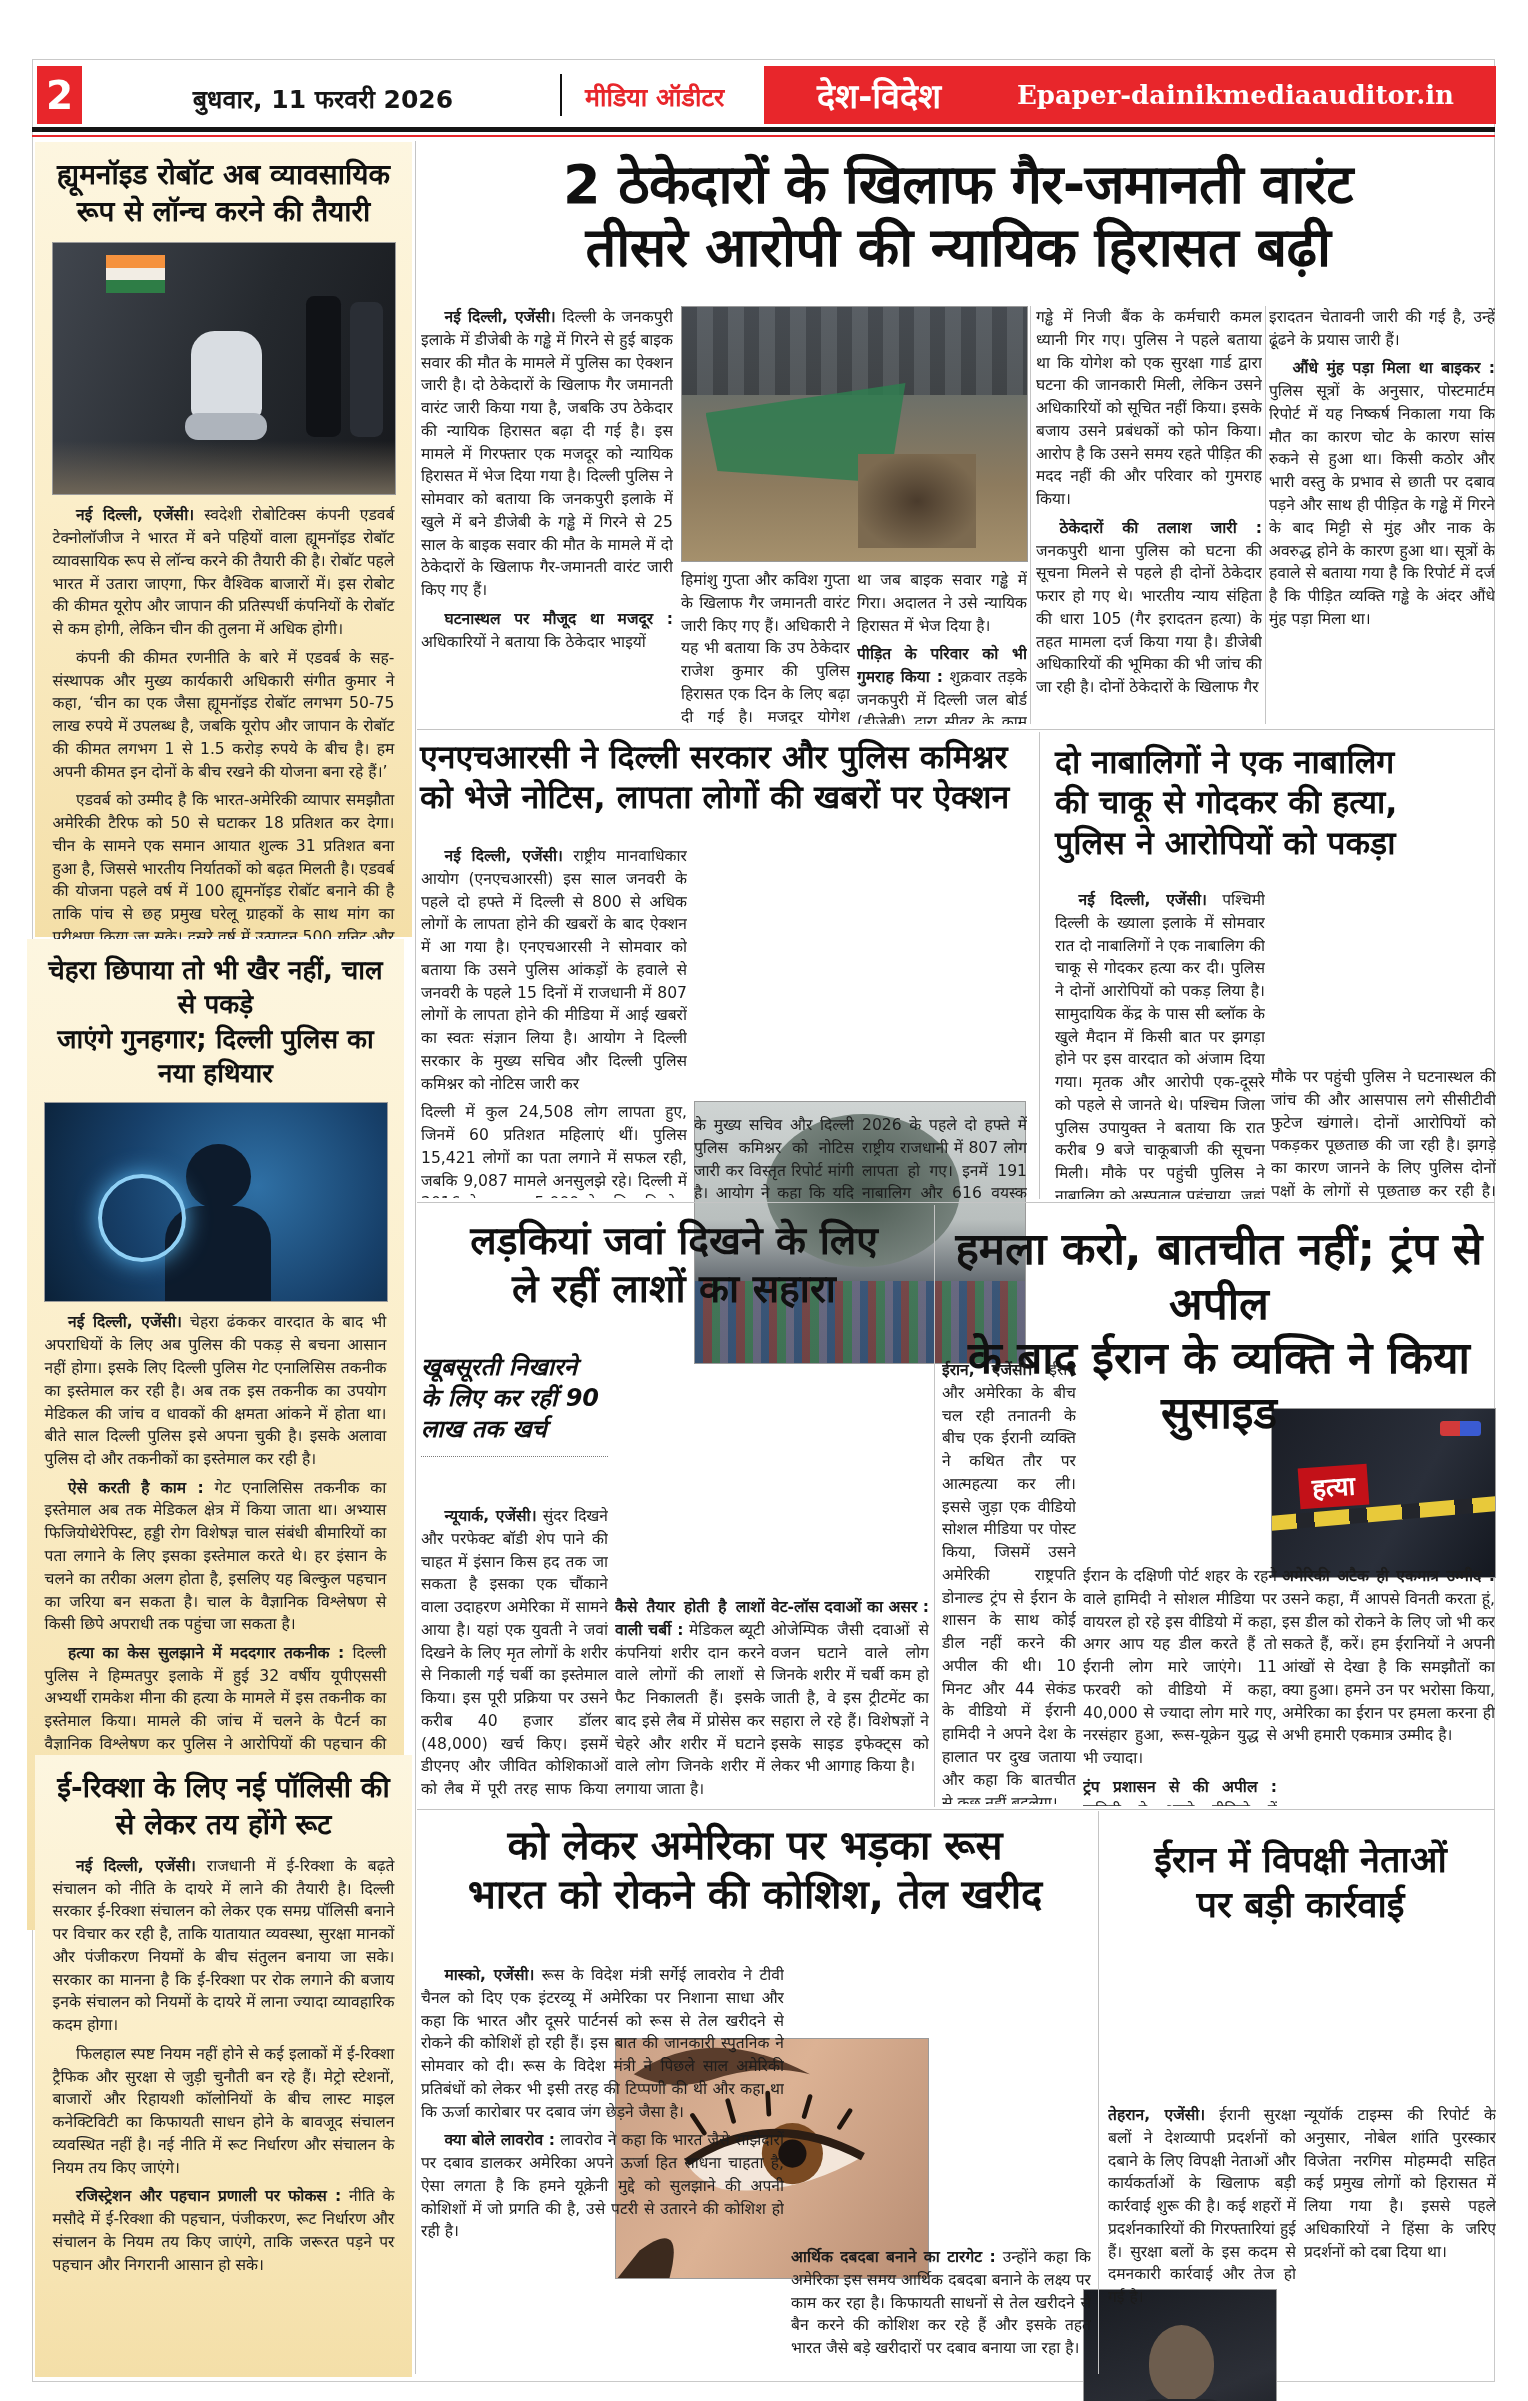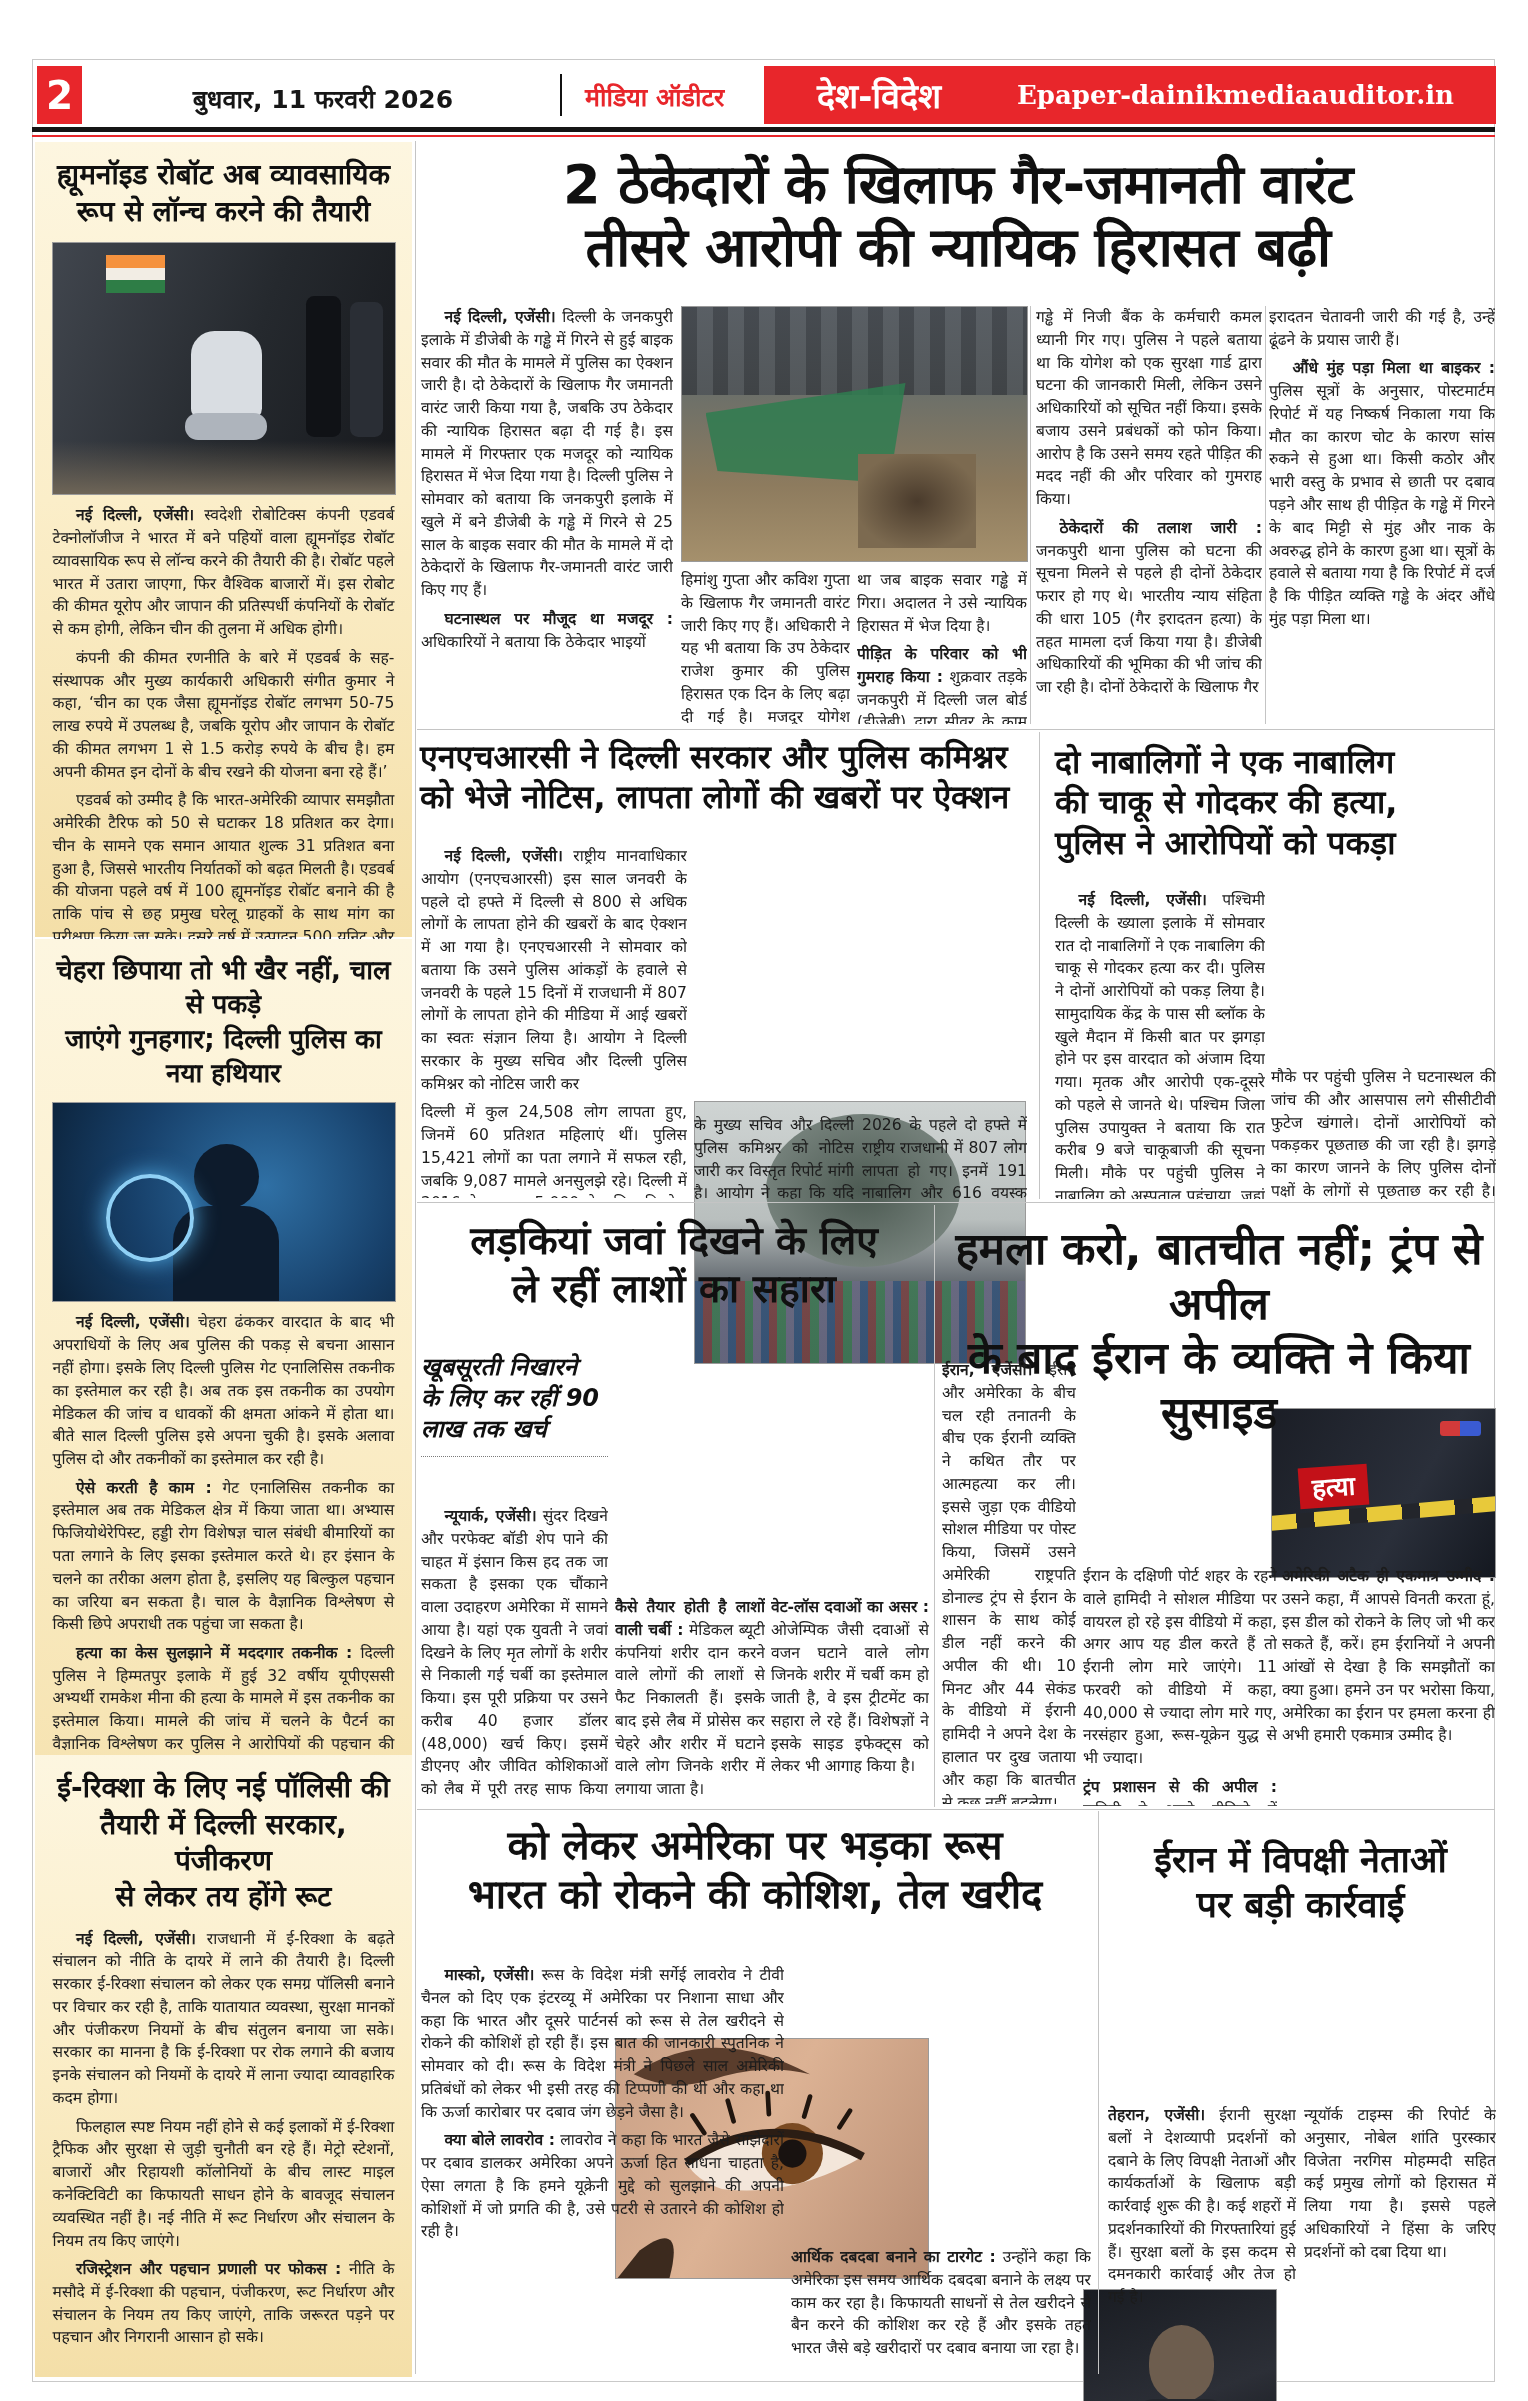--- a/index.html
+++ b/index.html
@@ -74,41 +74,40 @@
       <div class="abs" style="left:297px; top:59px; width:33px; height:135px; background:#2a2e35; border-radius:8.2px;"></div>
       <div class="abs" style="left:0; bottom:0; width:100%; height:53px; background:linear-gradient(180deg,rgba(120,110,95,0),#6e6557);"></div>
     </div>
     <div class="body-txt" style="padding:0 17.6px; height:447px;">
       <p><span class="dateline">नई दिल्ली, एजेंसी।</span> <span>स्वदेशी रोबोटिक्स कंपनी एडवर्ब टेक्नोलॉजीज ने भारत में बने पहियों वाला ह्यूमनॉइड रोबॉट व्यावसायिक रूप से लॉन्च करने की तैयारी की है। रोबॉट पहले भारत में उतारा जाएगा, फिर वैश्विक बाजारों में। इस रोबोट की कीमत यूरोप और जापान की प्रतिस्पर्धी कंपनियों के रोबॉट से कम होगी, लेकिन चीन की तुलना में अधिक होगी।</span></p>
       <p>कंपनी की कीमत रणनीति के बारे में एडवर्ब के सह-संस्थापक और मुख्य कार्यकारी अधिकारी संगीत कुमार ने कहा, ‘चीन का एक जैसा ह्यूमनॉइड रोबॉट लगभग 50-75 लाख रुपये में उपलब्ध है, जबकि यूरोप और जापान के रोबॉट की कीमत लगभग 1 से 1.5 करोड़ रुपये के बीच है। हम अपनी कीमत इन दोनों के बीच रखने की योजना बना रहे हैं।’</p>
       <p>एडवर्ब को उम्मीद है कि भारत-अमेरिकी व्यापार समझौता अमेरिकी टैरिफ को 50 से घटाकर 18 प्रतिशत कर देगा। चीन के सामने एक समान आयात शुल्क 31 प्रतिशत बना हुआ है, जिससे भारतीय निर्यातकों को बढ़त मिलती है। एडवर्ब की योजना पहले वर्ष में 100 ह्यूमनॉइड रोबॉट बनाने की है ताकि पांच से छह प्रमुख घरेलू ग्राहकों के साथ मांग का परीक्षण किया जा सके। दूसरे वर्ष में उत्पादन 500 यूनिट और तीसरे वर्ष में 2,000 यूनिट तक बढ़ने की उम्मीद है।</p>
     </div>
   </div>
 
-  <div class="abs cream" style="left:35px; top:939px; width:377px; height:991px;">
+  <div class="abs cream" style="left:27px; top:939px; width:377px; height:991px;">
     <div class="hl" style="font-size:26px; line-height:1.32; padding:14px 13px 0;">
       <div>चेहरा छिपाया तो भी खैर नहीं, चाल से पकड़े</div>
       <div>जाएंगे गुनहगार; दिल्ली पुलिस का नया हथियार</div>
     </div>
     <div class="photo" style="margin:11.8px auto 9.4px; width:344px; height:200px; background:radial-gradient(circle at 62% 42%, #2f70a5, #17406a 55%, #0b2138);">
       <div class="abs" style="left:141px; top:41px; width:65px; height:65px; border-radius:50%; background:#0d1b2c;"></div>
       <div class="abs" style="left:120px; top:103px; width:106px; height:97px; border-radius:35px 35px 0 0; background:#0d1b2c;"></div>
       <div class="abs" style="left:53px; top:71px; width:88px; height:88px; border-radius:50%; border:4.7px solid #8fd0f5; box-shadow:0 0 23.5px #4fa8e0;"></div>
     </div>
     <div class="body-txt" style="padding:0 17.6px; height:500px;">
       <p><span class="dateline">नई दिल्ली, एजेंसी।</span> <span>चेहरा ढंककर वारदात के बाद भी अपराधियों के लिए अब पुलिस की पकड़ से बचना आसान नहीं होगा। इसके लिए दिल्ली पुलिस गेट एनालिसिस तकनीक का इस्तेमाल कर रही है। अब तक इस तकनीक का उपयोग मेडिकल की जांच व धावकों की क्षमता आंकने में होता था। बीते साल दिल्ली पुलिस इसे अपना चुकी है। इसके अलावा पुलिस दो और तकनीकों का इस्तेमाल कर रही है।</span></p>
       <p><span class="lead">ऐसे करती है काम :</span> <span>गेट एनालिसिस तकनीक का इस्तेमाल अब तक मेडिकल क्षेत्र में किया जाता था। अभ्यास फिजियोथेरेपिस्ट, हड्डी रोग विशेषज्ञ चाल संबंधी बीमारियों का पता लगाने के लिए इसका इस्तेमाल करते थे। हर इंसान के चलने का तरीका अलग होता है, इसलिए यह बिल्कुल पहचान का जरिया बन सकता है। चाल के वैज्ञानिक विश्लेषण से किसी छिपे अपराधी तक पहुंचा जा सकता है।</span></p>
       <p><span class="lead">हत्या का केस सुलझाने में मददगार तकनीक :</span> <span>दिल्ली पुलिस ने हिम्मतपुर इलाके में हुई 32 वर्षीय यूपीएससी अभ्यर्थी रामकेश मीना की हत्या के मामले में इस तकनीक का इस्तेमाल किया। मामले की जांच में चलने के पैटर्न का वैज्ञानिक विश्लेषण कर पुलिस ने आरोपियों की पहचान की और उन्हें दबोच लिया। पुलिस ने इस मामले में दाखिल चार्जशीट में यह खुलासा किया कि गुजरात से फॉरेंसिक विशेषज्ञों को बुलाकर सीसीटीवी फुटेज में नजर आ रहे संदिग्धों के चलने के तरीके का विश्लेषण कर आरोपियों को पकड़ा गया।</span></p>
     </div>
   </div>
 
   <div class="abs cream" style="left:35px; top:1755px; width:377px; height:622px;">
     <div class="hl" style="font-size:28px; line-height:1.3; padding:15.3px 14px 0;">
       <div>ई-रिक्शा के लिए नई पॉलिसी की</div>
-      <div>तैयारी में दिल्ली सरकार, पंजीकरण</div>
       <div>से लेकर तय होंगे रूट</div>
     </div>
     <div class="body-txt" style="padding:11.8px 17.6px 0; height:470px;">
       <p><span class="dateline">नई दिल्ली, एजेंसी।</span> <span>राजधानी में ई-रिक्शा के बढ़ते संचालन को नीति के दायरे में लाने की तैयारी है। दिल्ली सरकार ई-रिक्शा संचालन को लेकर एक समग्र पॉलिसी बनाने पर विचार कर रही है, ताकि यातायात व्यवस्था, सुरक्षा मानकों और पंजीकरण नियमों के बीच संतुलन बनाया जा सके। सरकार का मानना है कि ई-रिक्शा पर रोक लगाने की बजाय इनके संचालन को नियमों के दायरे में लाना ज्यादा व्यावहारिक कदम होगा।</span></p>
       <p>फिलहाल स्पष्ट नियम नहीं होने से कई इलाकों में ई-रिक्शा ट्रैफिक और सुरक्षा से जुड़ी चुनौती बन रहे हैं। मेट्रो स्टेशनों, बाजारों और रिहायशी कॉलोनियों के बीच लास्ट माइल कनेक्टिविटी का किफायती साधन होने के बावजूद संचालन व्यवस्थित नहीं है। नई नीति में रूट निर्धारण और संचालन के नियम तय किए जाएंगे।</p>
       <p><span class="lead">रजिस्ट्रेशन और पहचान प्रणाली पर फोकस :</span> <span>नीति के मसौदे में ई-रिक्शा की पहचान, पंजीकरण, रूट निर्धारण और संचालन के नियम तय किए जाएंगे, ताकि जरूरत पड़ने पर पहचान और निगरानी आसान हो सके।</span></p>
     </div>
   </div>
 
   <div class="abs hl hl-main" style="left:423px; top:154px; width:1070px;">

